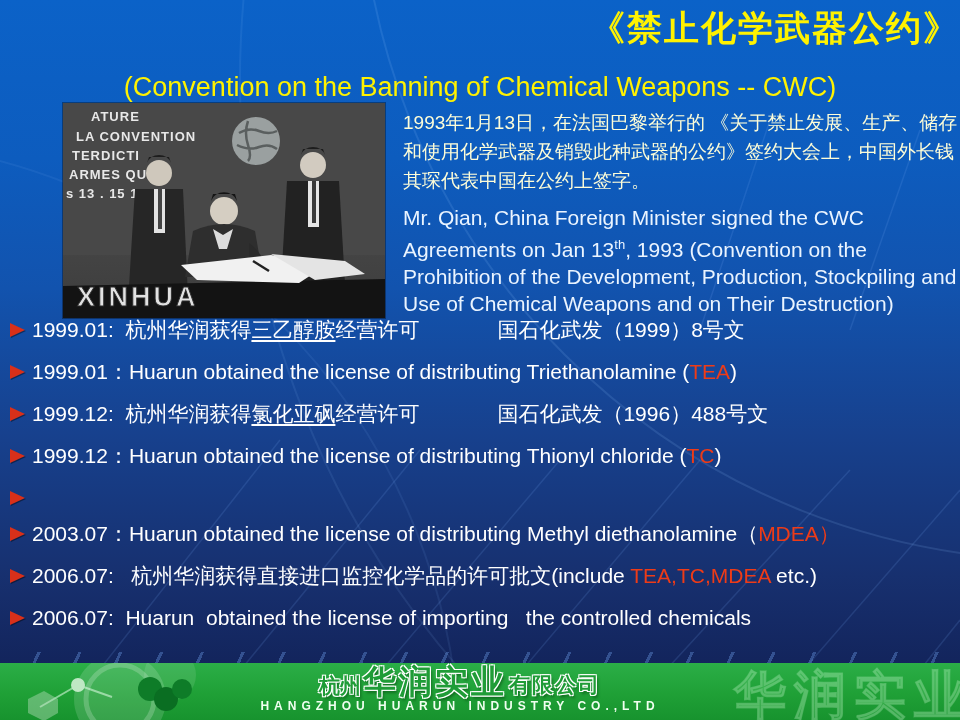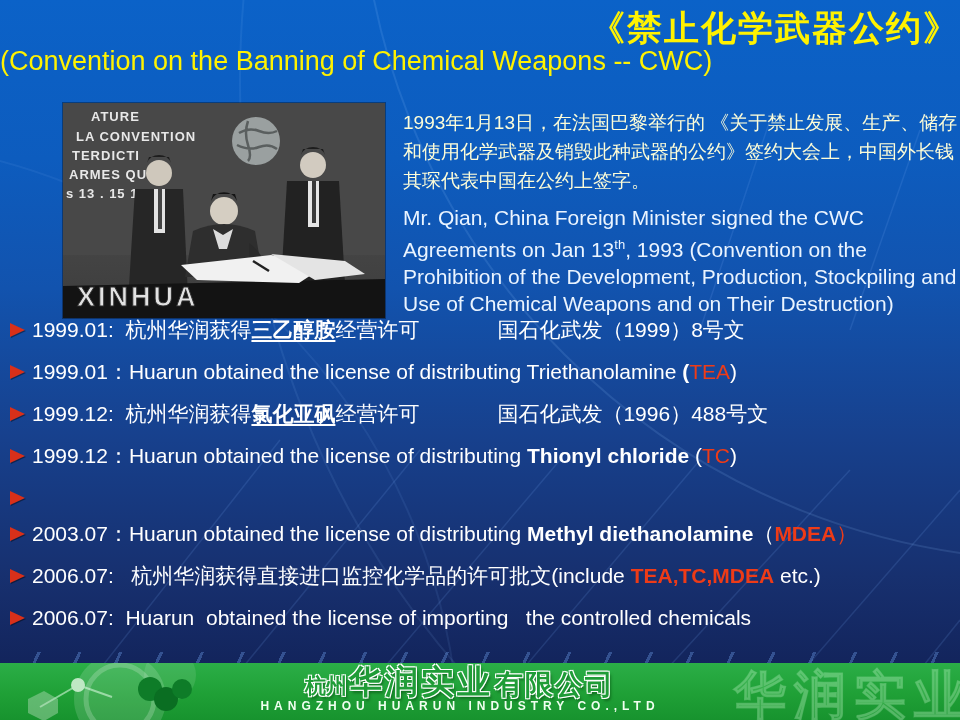--- a/index.html
+++ b/index.html
@@ -16,21 +16,21 @@
     background:repeating-linear-gradient(115deg,
       rgba(70,120,200,0) 0 34px, rgba(110,160,235,.45) 34px 37px);
     opacity:.8;
   }
   
   .title-cn{
     position:absolute;top:5px;left:0;width:100%;text-align:right;
     font-size:35px;font-weight:bold;color:var(--title_yellow);letter-spacing:2px;
   }
   .title-en{
-    position:absolute;top:46px;left:0;width:100%;text-align:left;
+    position:absolute;top:72px;left:0;width:100%;text-align:center;
     font-size:27px;font-weight:500;color:var(--title_yellow);
   }
   
   .photo{
     position:absolute;left:63px;top:103px;width:322px;height:215px;
     background:#4a4a4a;box-shadow:0 0 0 1px rgba(0,0,0,.35);
   }
   
   .intro{position:absolute;left:403px;top:100px;width:556px;margin-top:8px;}
   .intro-cn{
@@ -48,21 +48,21 @@
     display:flex;align-items:flex-start;margin-bottom:15px;
     color:var(--body_white);font-size:21px;line-height:27px;white-space:nowrap;
   }
   .arrow{
     flex:0 0 auto;width:0;height:0;margin:7px 7px 0 0;
     border-left:15px solid #d8301a;
     border-top:7px solid transparent;border-bottom:7px solid transparent;
     filter:drop-shadow(1px 1px 0 rgba(0,0,0,.4));
   }
   .seg{white-space:pre;}
-  .seg.bold{font-weight:bold;text-align:right;}
+  .seg.bold{font-weight:normal;text-align:right;}
   .seg.underline{text-decoration:underline;text-underline-offset:3px;}
   .seg.red{color:var(--accent_red);}
   .seg.gap{margin-left:78px;}
   
   .footer{
     position:absolute;left:0;bottom:0;width:100%;height:57px;
     background:linear-gradient(180deg,#2bae47 0%,var(--footer_green) 55%,#17932e 100%);
     overflow:hidden;
   }
   .footer-molecule{position:absolute;left:0;top:0;}
@@ -73,21 +73,21 @@
   }
   .logo-wrap{
     position:absolute;left:0;right:40px;top:2px;text-align:center;
   }
   .logo-cn{display:inline-flex;align-items:flex-end;gap:2px;
     color:#1f9c37;font-weight:bold;
     text-shadow:-1px -1px 0 #fff,1px -1px 0 #fff,-1px 1px 0 #fff,1px 1px 0 #fff,2px 3px 3px rgba(0,60,10,.55);
   }
   .logo-cn .pre{font-size:21px;line-height:24px;}
   .logo-cn .main{font-size:33px;line-height:33px;letter-spacing:3px;}
-  .logo-cn .suf{font-size:28px;line-height:26px;letter-spacing:2px;}
+  .logo-cn .suf{font-size:21px;line-height:26px;letter-spacing:2px;}
   .logo-en{
     margin-top:1px;font-size:12px;font-weight:bold;color:#f0fff0;
     letter-spacing:5px;
   }
 </style>
 </head>
 <body>
 
 <div class="slide">
 

